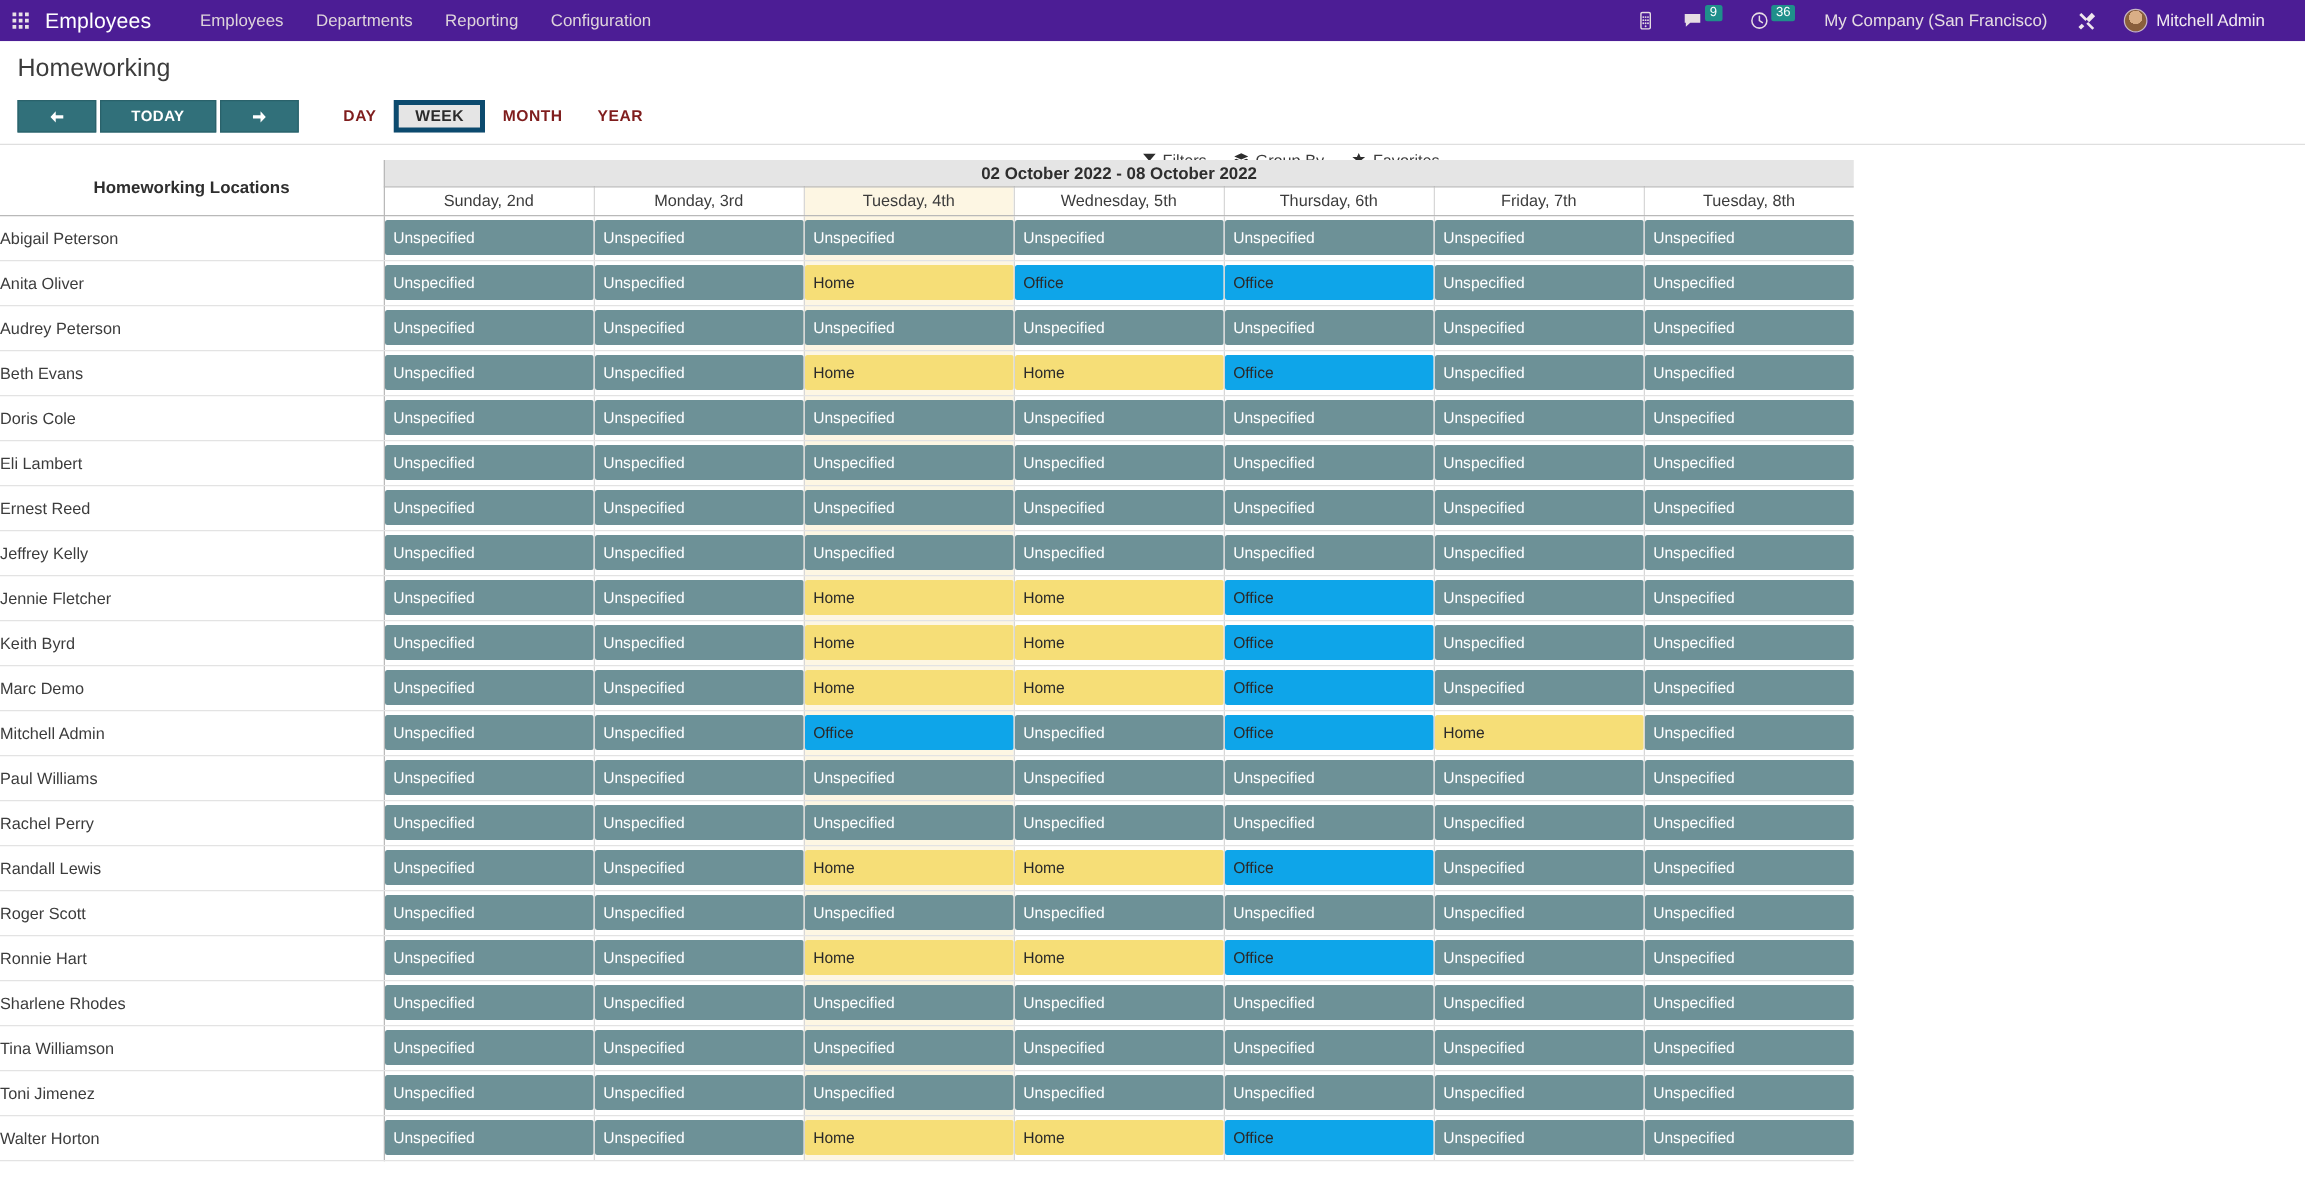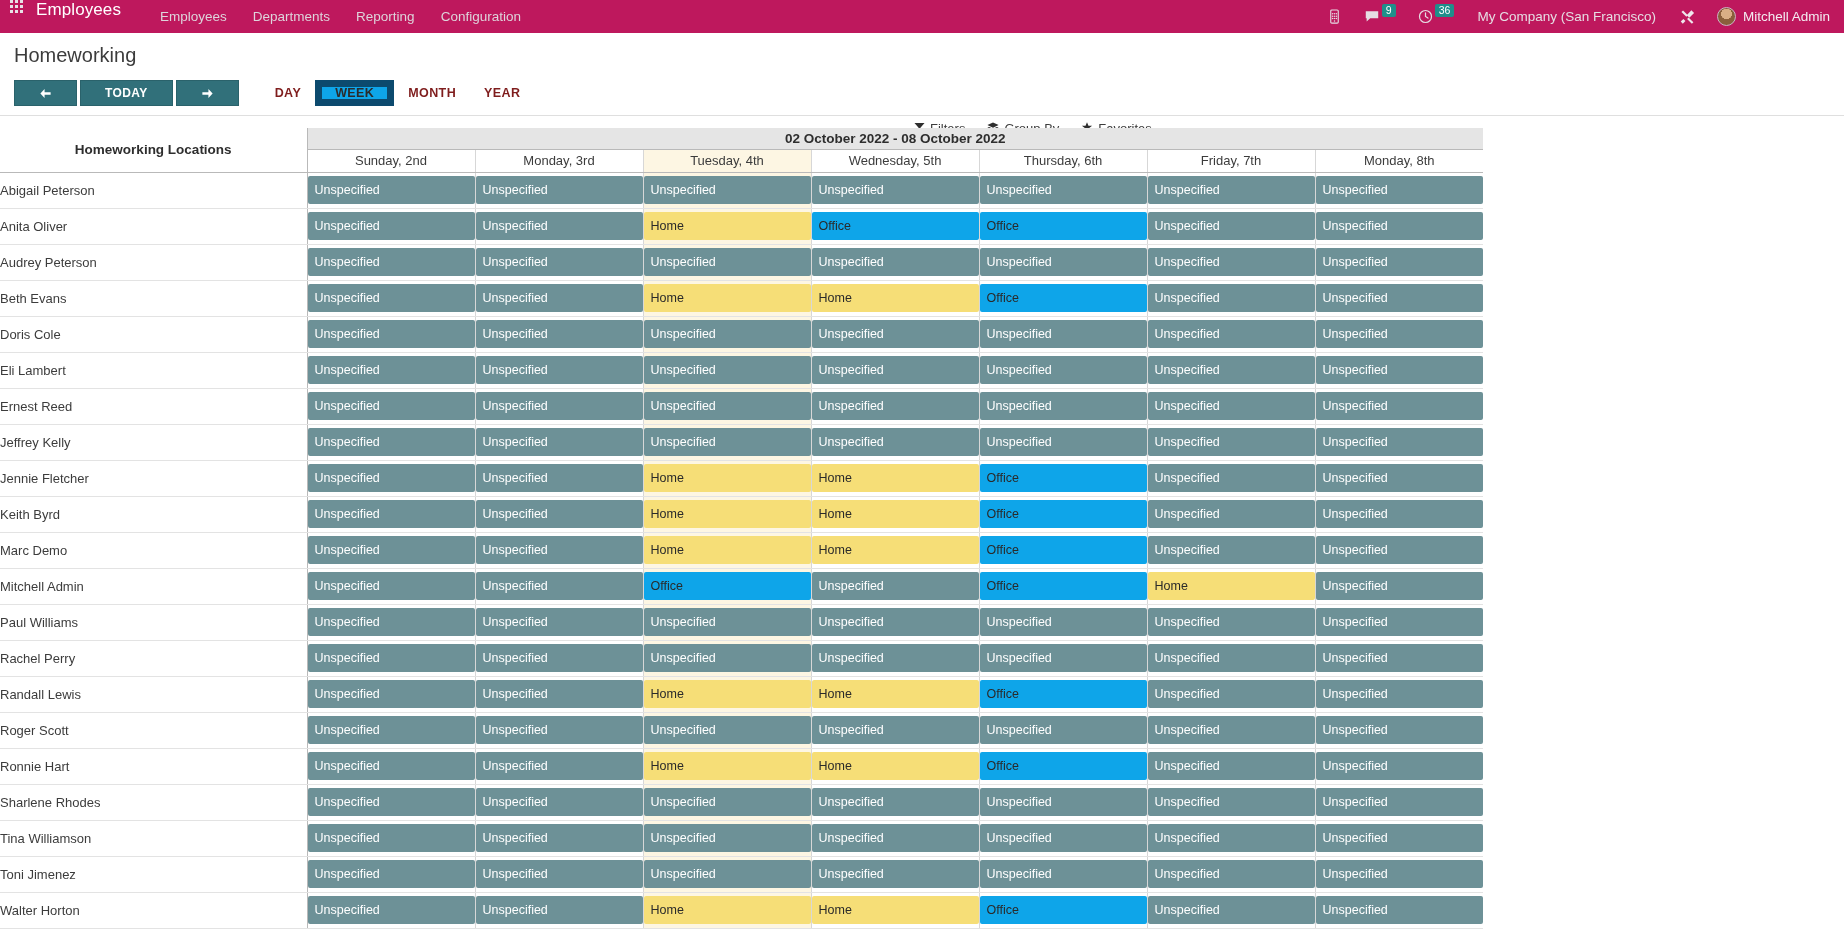--- a/index.html
+++ b/index.html
@@ -10,26 +10,26 @@
     overflow: hidden;
     background: #ffffff;
     font-family: "Liberation Sans", sans-serif;
     font-size: 13px;
     color: #4c4c4c;
   }
 
   
   .navbar {
     height: 33px;
-    background: #be185d;
+    background: #4c1d95;
     display: flex;
-    align-items: flex-start;
+    align-items: center;
     color: #f2eff2;
     font-size: 13.5px;
-    padding: 0 8px 0 10px;
+    padding: 0 26px 0 10px;
     position: relative;
   }
   .apps-grid {
     display: grid;
     grid-template-columns: repeat(3, 3px);
     grid-template-rows: repeat(3, 3px);
     gap: 2px;
     margin-right: 13px;
     cursor: pointer;
   }
@@ -131,22 +131,22 @@
     color: #7f1d1d;
     height: 26px;
     padding: 0 13px;
     font-size: 12.5px;
     font-weight: bold;
     letter-spacing: .4px;
     display: flex; align-items: center;
     cursor: pointer;
   }
   .btn-scale.active {
-    background: #0ea5e9;
-    border: 7px solid #0c4a6e;
+    background: #e5e5e5;
+    border: 4px solid #0c4a6e;
     color: #2b2b2b;
   }
 
   .cp-search {
     position: absolute;
     left: 912px;
     top: 40px;
     width: 920px;
   }
   .search-box {
@@ -402,21 +402,21 @@
         <th class="col-title" rowspan="2">Homeworking Locations</th>
         <th class="range-cell" colspan="7">02 October 2022 - 08 October 2022</th>
       </tr>
       <tr id="day-head-row">
           <th class="day-head">Sunday, 2nd</th>
           <th class="day-head">Monday, 3rd</th>
           <th class="day-head today">Tuesday, 4th</th>
           <th class="day-head">Wednesday, 5th</th>
           <th class="day-head">Thursday, 6th</th>
           <th class="day-head">Friday, 7th</th>
-          <th class="day-head">Monday, 8th</th>
+          <th class="day-head">Tuesday, 8th</th>
         </tr>
     </thead>
     <tbody id="gantt-body">
         <tr>
           <td class="row-name">Abigail Peterson</td>
           <td class="slot">
             <div class="pill unspecified">Unspecified</div>
           </td>
           <td class="slot">
             <div class="pill unspecified">Unspecified</div>

